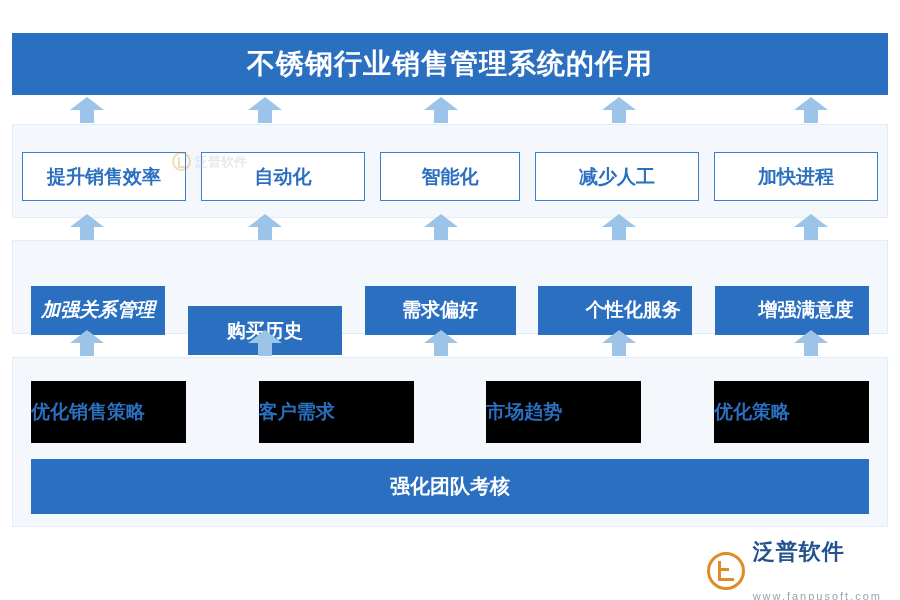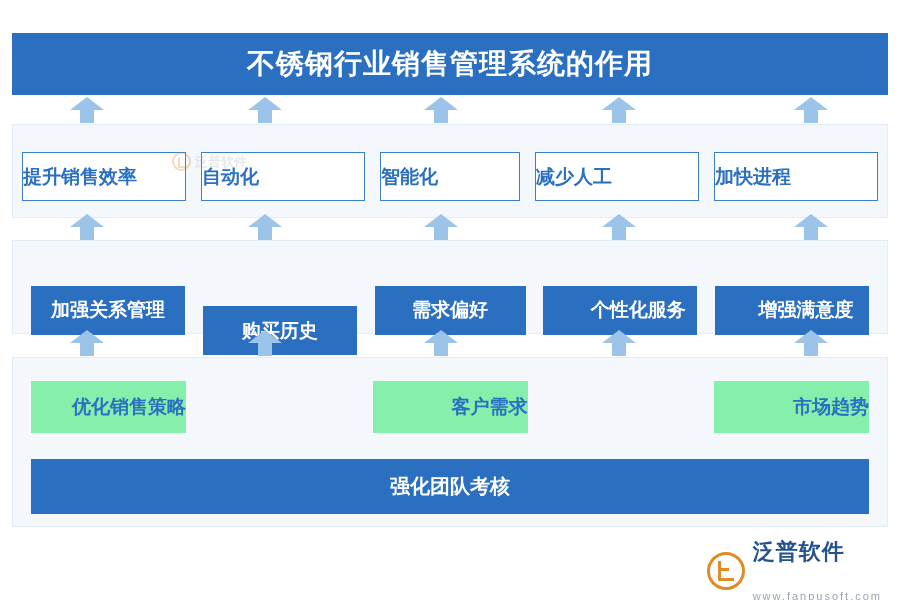--- a/index.html
+++ b/index.html
@@ -99,46 +99,46 @@
 
   .box-outline {
     box-sizing: border-box;
     border: 1px solid #3a7fd0;
     background: #ffffff;
     color: #2a6fc0;
     font-size: 19px;
     font-weight: bold;
     display: flex;
     align-items: center;
-    justify-content: flex-start;
+    justify-content: center;
     height: 49px;
   }
 
   .box-solid {
     box-sizing: border-box;
     background: #2a6fc0;
     color: #ffffff;
     font-size: 19px;
     font-weight: bold;
     display: flex;
     align-items: center;
     justify-content: center;
     height: 49px;
   }
 
   .box-tint {
     box-sizing: border-box;
-    background: #86efac;
+    background: #000000;
     color: #2a6fc0;
     font-size: 19px;
     font-weight: bold;
     display: flex;
     align-items: center;
-    justify-content: flex-end;
-    height: 52px;
+    justify-content: flex-start;
+    height: 62px;
   }
 
   .wide-solid {
     position: absolute;
     left: 31px;
     top: 459px;
     width: 838px;
     height: 55px;
     background: #2a6fc0;
     color: #ffffff;
@@ -309,21 +309,21 @@
     <div class="head"></div>
     <div class="stem"></div>
   </div>
   <div class="arrow-up" style="left:794px; top:214px;">
     <div class="head"></div>
     <div class="stem"></div>
   </div>
 
   <div class="band band-2"></div>
   <div class="row" style="left:31px; top:265px; width:838px; justify-content:space-between;">
-    <div class="box-solid" style="width:154px;">
+    <div class="box-solid" style="width:134px;font-style:italic;">
         <span>加强关系管理</span>
       </div>
     <div class="box-solid" style="width:154px;margin-top:41px;">
         <span>购买历史</span>
       </div>
     <div class="box-solid" style="width:151px;">
         <span>需求偏好</span>
       </div>
     <div class="box-solid" style="width:154px;padding-left:36px;">
         <span>个性化服务</span>
@@ -357,20 +357,23 @@
   <div class="band band-3"></div>
   <div class="row" style="left:31px; top:381px; width:838px; justify-content:space-between;">
     <div class="box-tint" style="width:155px;">
         <span>优化销售策略</span>
       </div>
     <div class="box-tint" style="width:155px;">
         <span>客户需求</span>
       </div>
     <div class="box-tint" style="width:155px;">
         <span>市场趋势</span>
+      </div>
+    <div class="box-tint" style="width:155px;">
+        <span>优化策略</span>
       </div>
   </div>
 
   <div class="wide-solid">
     <span>强化团队考核</span>
   </div>
 
   <div class="brand">
     <span class="logo-circle"></span>
     <span class="brand-text">

